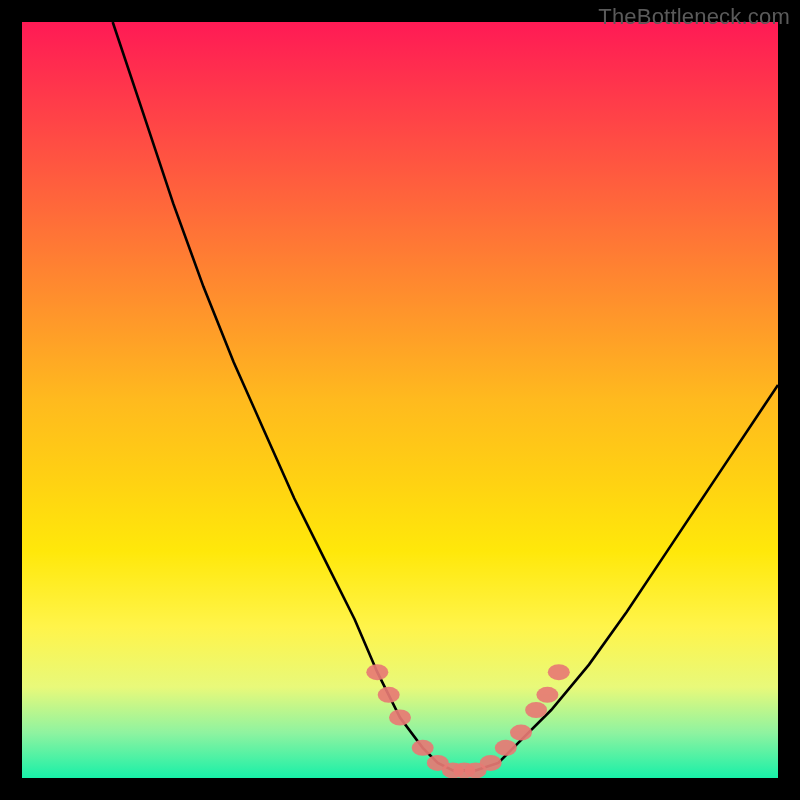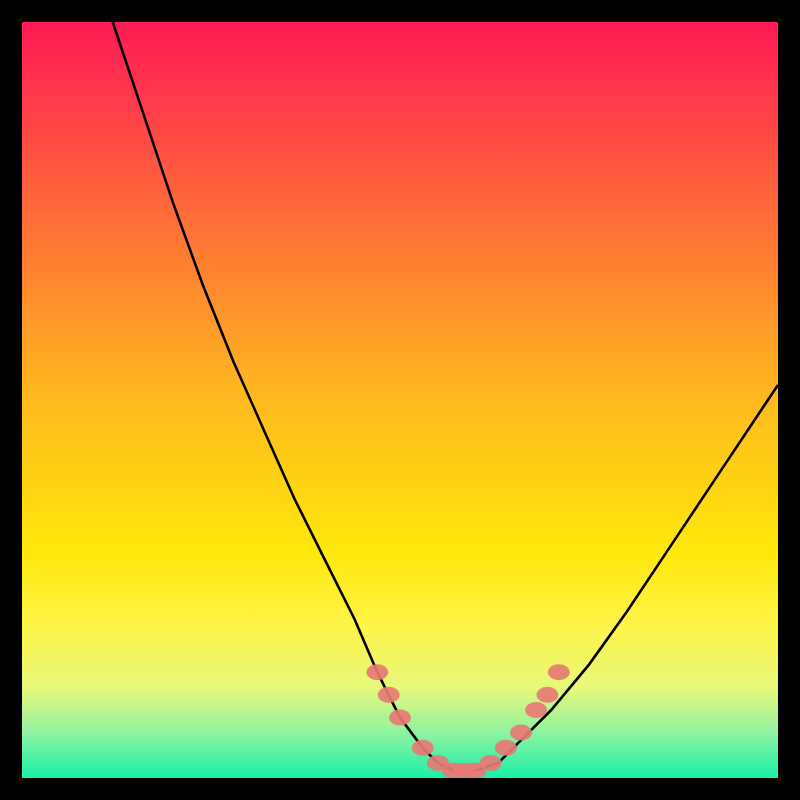--- a/index.html
+++ b/index.html
@@ -74,13 +74,14 @@
           <ellipse cx="453.6" cy="748.4" rx="11" ry="8" fill="#e77a74" fill-opacity="0.92"></ellipse>
           <ellipse cx="468.7" cy="740.9" rx="11" ry="8" fill="#e77a74" fill-opacity="0.92"></ellipse>
           <ellipse cx="483.8" cy="725.8" rx="11" ry="8" fill="#e77a74" fill-opacity="0.92"></ellipse>
           <ellipse cx="499.0" cy="710.6" rx="11" ry="8" fill="#e77a74" fill-opacity="0.92"></ellipse>
           <ellipse cx="514.1" cy="688.0" rx="11" ry="8" fill="#e77a74" fill-opacity="0.92"></ellipse>
           <ellipse cx="525.4" cy="672.8" rx="11" ry="8" fill="#e77a74" fill-opacity="0.92"></ellipse>
           <ellipse cx="536.8" cy="650.2" rx="11" ry="8" fill="#e77a74" fill-opacity="0.92"></ellipse>
         </g>
     </svg>
   </div>
+  <div class="watermark">TheBottleneck.com</div>
 </div>
 
 </body></html>

